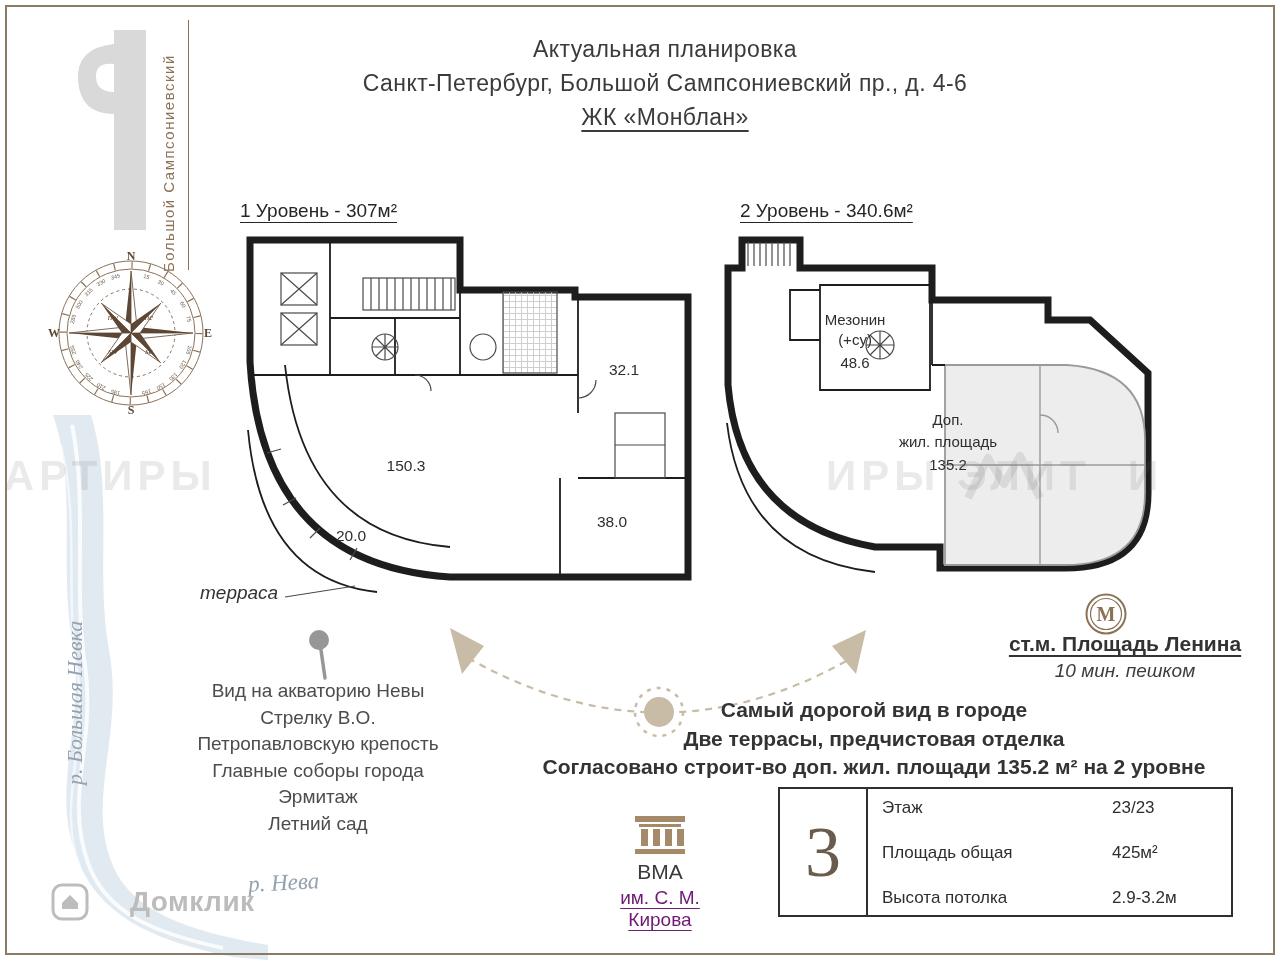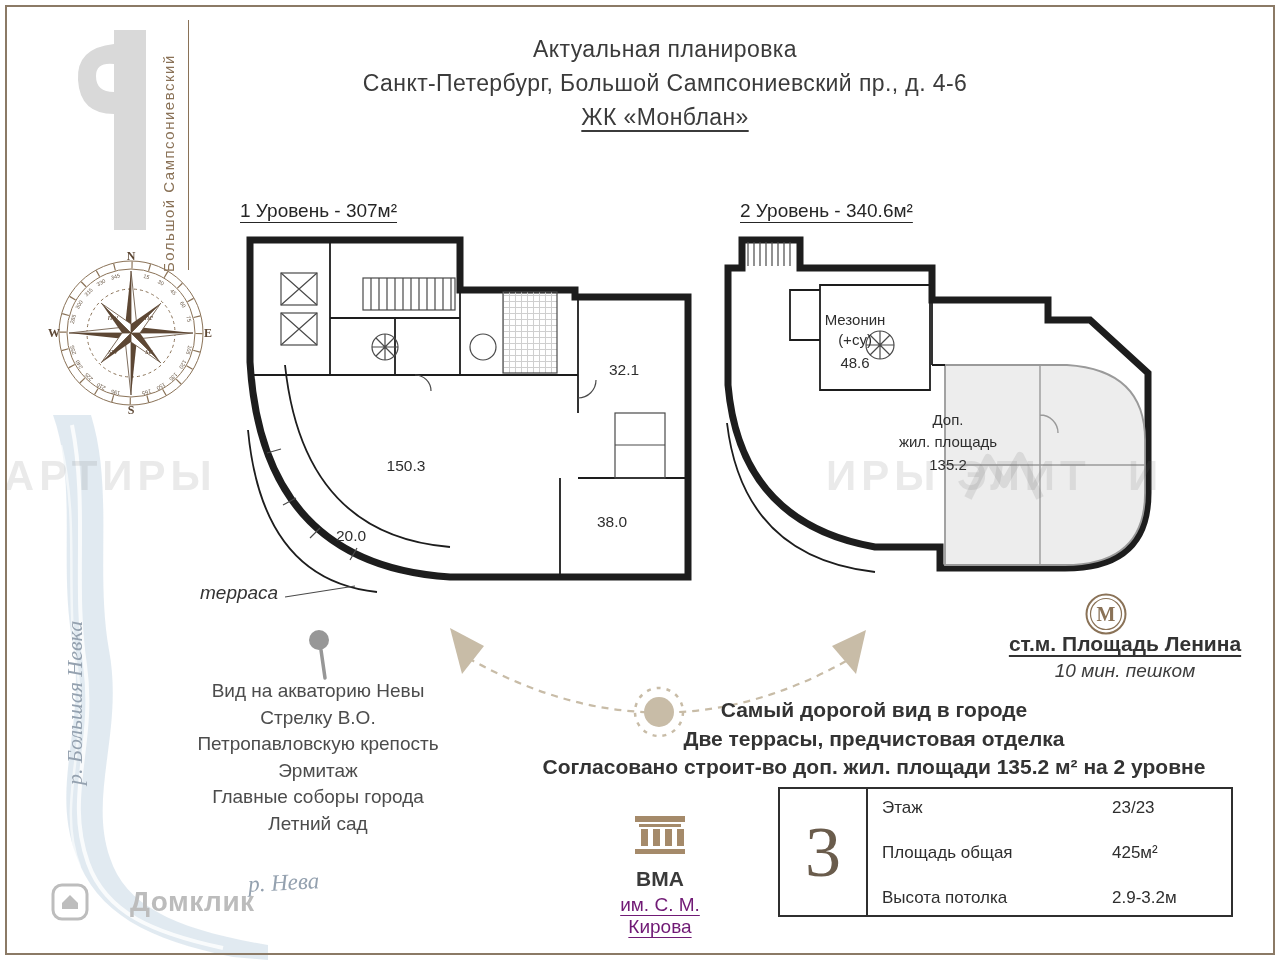--- a/index.html
+++ b/index.html
@@ -71,21 +71,21 @@
   .metro-block{position:absolute;left:995px;top:632px;width:260px;text-align:center;z-index:6;}
   .metro-station{font-size:21px;font-weight:bold;color:#333;text-decoration:underline;text-underline-offset:4px;}
   .metro-walk{font-style:italic;font-size:19px;color:#3d3d3d;margin-top:4px;}
 
   
   .notes{position:absolute;right:46px;top:696px;width:720px;text-align:center;
       font-size:21px;line-height:28.5px;color:#333;z-index:6;font-weight:bold;}
 
   
   .vma{position:absolute;left:598px;top:814px;width:124px;text-align:center;z-index:6;}
-  .vma .name{font-size:21px;font-weight:bold;color:#3a3a3a;margin-top:11px;}
+  .vma .name{font-size:21px;font-weight:normal;color:#3a3a3a;margin-top:4px;}
   .vma .sub{font-size:19px;color:#701a75;text-decoration:underline;text-underline-offset:4px;margin-top:3px;}
 
   
   .info-table{position:absolute;left:778px;top:787px;width:455px;height:130px;
       border:2px solid #2f2f2f;display:flex;background:#fff;z-index:6;box-sizing:border-box;}
   .big-num{width:86px;border-right:2px solid #2f2f2f;display:flex;align-items:center;justify-content:center;
       font-family:"Liberation Serif",serif;font-size:72px;color:#6a5c4c;}
   .rows{flex:1;padding:9px 14px 7px 14px;display:flex;flex-direction:column;justify-content:space-between;}
   .row{display:flex;font-size:17px;color:#2e2e2e;gap:11px;}
   .row .lbl{flex:1;}
@@ -270,22 +270,22 @@
   </svg>
 
   <svg class="pin" width="44" height="56" viewBox="0 0 44 56">
     <circle cx="19" cy="14" r="10" fill="#979797"></circle>
     <path d="M 21 24 L 25 52" stroke="#979797" stroke-width="3.5" stroke-linecap="round"></path>
   </svg>
   <div class="landmarks">
     <div>Вид на акваторию Невы</div>
     <div>Стрелку В.О.</div>
     <div>Петропавловскую крепость</div>
+    <div>Главные соборы города</div>
     <div>Эрмитаж</div>
-    <div>Главные соборы города</div>
     <div>Летний сад</div>
   </div>
 
   <svg class="metro-icon" width="44" height="44" viewBox="0 0 44 44">
     <circle cx="22" cy="22" r="19.5" fill="none" stroke="#8a7257" stroke-width="2"></circle>
     <circle cx="22" cy="22" r="15.5" fill="none" stroke="#8a7257" stroke-width="1.2"></circle>
     <text x="22" y="29" text-anchor="middle" font-family="Liberation Serif, serif" font-weight="bold" font-size="20" fill="#8a7257">М</text>
   </svg>
   <div class="metro-block">
     <div class="metro-station">ст.м. Площадь Ленина</div>

